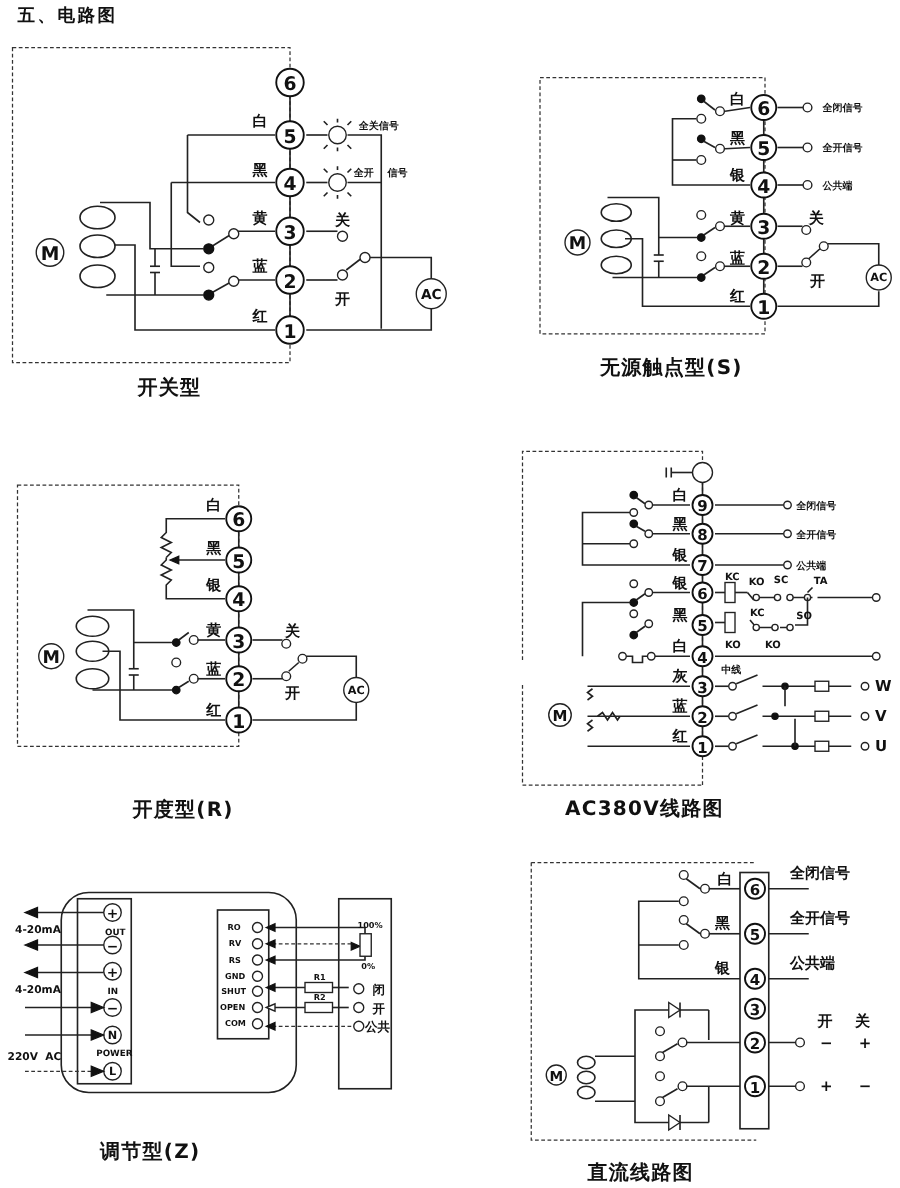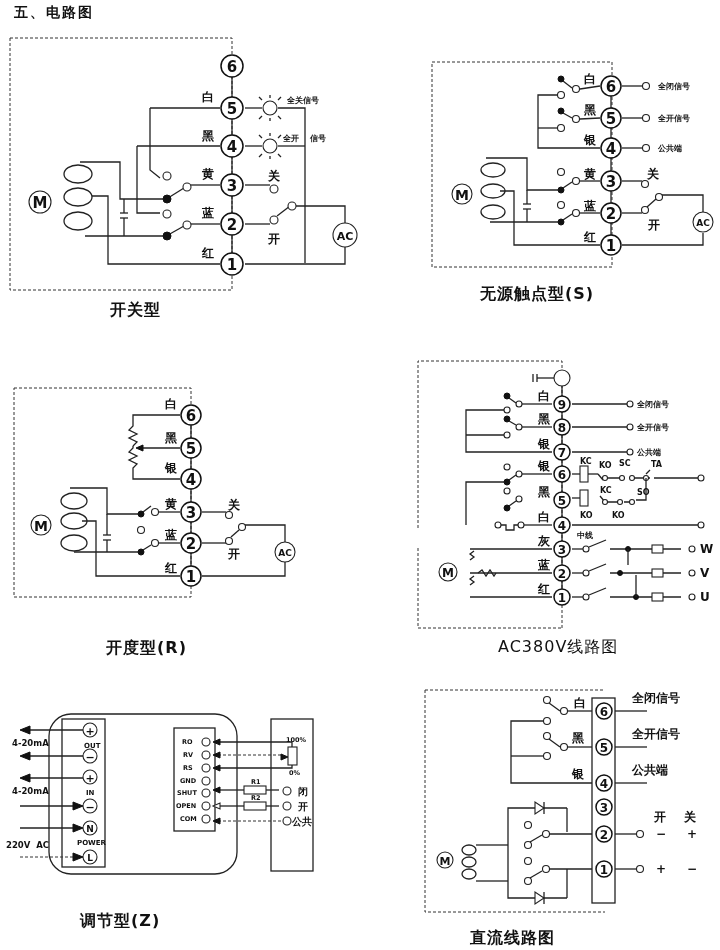--- a/index.html
+++ b/index.html
@@ -637,15 +637,15 @@
     <text x="656" y="838" class="lbl">−</text>
     <text x="687" y="838" class="lbl">+</text>
     <text x="656" y="873" class="lbl">+</text>
     <text x="687" y="873" class="lbl">−</text>
   </g>
 </svg>
 
 <div class="caption" style="left:110px;top:300px;width:120px">开关型</div>
 <div class="caption" style="left:480px;top:284px;width:180px">无源触点型(S)</div>
 <div class="caption" style="left:106px;top:638px;width:150px">开度型(R)</div>
-<div class="caption" style="left:498px;top:637px;width:190px;font-weight:normal">AC380V线路图</div>
+<div class="caption" style="left:452px;top:637px;width:190px;font-weight:bold">AC380V线路图</div>
 <div class="caption" style="left:80px;top:911px;width:140px">调节型(Z)</div>
 <div class="caption" style="left:470px;top:928px;width:160px">直流线路图</div>
 
 </body></html>

